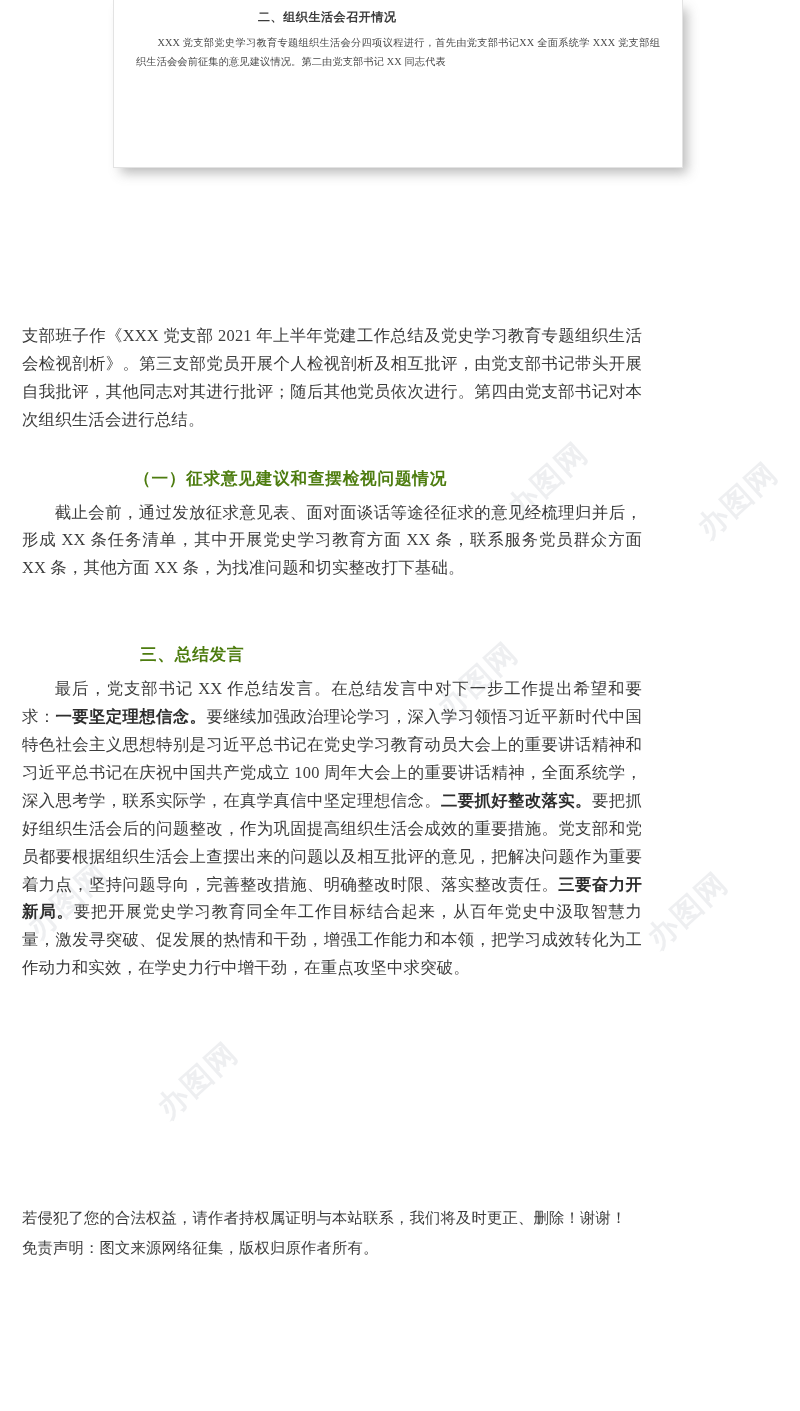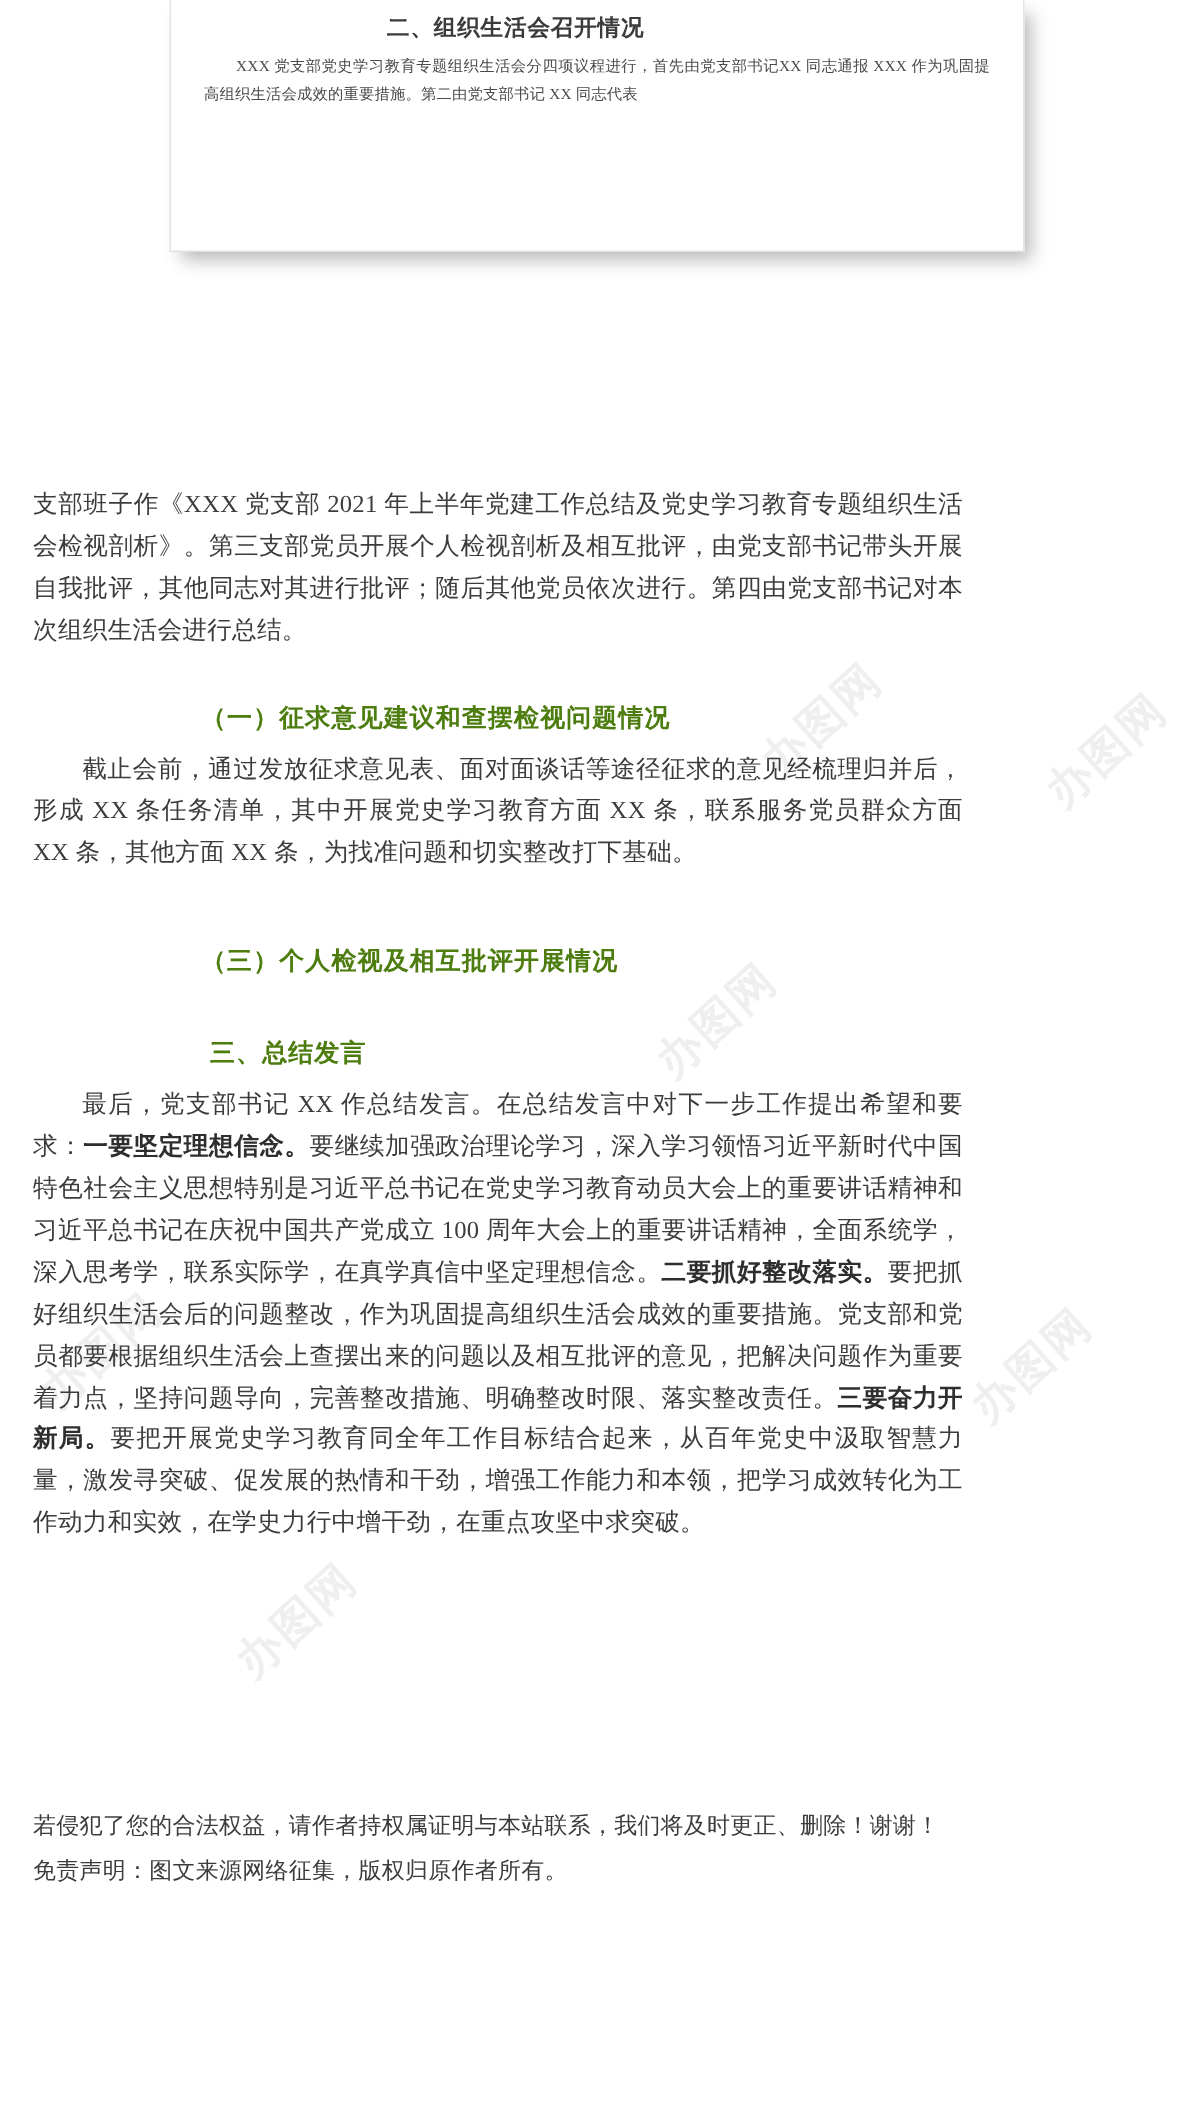--- a/index.html
+++ b/index.html
@@ -31,21 +31,21 @@
     border: 1px solid #e3e3e3;
     border-top: none;
     box-shadow: 6px 7px 11px -2px rgba(90,90,90,0.42);
     box-sizing: border-box;
     overflow: hidden;
   }
   .preview-inner {
     padding: 6px 22px 0 22px;
   }
   .preview-heading {
-    font-size: 15px;
+    font-size: 12px;
     font-weight: bold;
     color: #3b3b3b;
     letter-spacing: 0.6px;
     margin: 3px 0 8px 122px;
     white-space: nowrap;
   }
   .preview-para {
     font-size: 10.2px;
     line-height: 1.85;
     color: #4a4a4a;
@@ -135,21 +135,21 @@
   .wm-e { left: 640px; top: 890px; }
   .wm-f { left: 150px; top: 1060px; }
 </style>
 </head>
 <body>
 
 <div class="preview-card-wrap">
   <div class="preview-card">
     <div class="preview-inner">
       <div class="preview-heading">二、组织生活会召开情况</div>
-      <p class="preview-para">XXX 党支部党史学习教育专题组织生活会分四项议程进行，首先由党支部书记XX 同志通报 XXX 作为巩固提高组织生活会成效的重要措施。第二由党支部书记 XX 同志代表</p>
+      <p class="preview-para">XXX 党支部党史学习教育专题组织生活会分四项议程进行，首先由党支部书记XX 全面系统学 XXX 党支部组织生活会会前征集的意见建议情况。第二由党支部书记 XX 同志代表</p>
     </div>
   </div>
 </div>
 
 <div class="wm wm-a">办图网</div>
 <div class="wm wm-b">办图网</div>
 <div class="wm wm-c">办图网</div>
 <div class="wm wm-d">办图网</div>
 <div class="wm wm-e">办图网</div>
 <div class="wm wm-f">办图网</div>
@@ -161,21 +161,20 @@
   <div class="spacer-md"></div>
 
   <div class="heading">（一）征求意见建议和查摆检视问题情况</div>
   <p class="para">截止会前，通过发放征求意见表、面对面谈话等途径征求的意见经梳理归并后，形成 XX 条任务清单，其中开展党史学习教育方面 XX 条，联系服务党员群众方面 XX 条，其他方面 XX 条，为找准问题和切实整改打下基础。</p>
 
   <div class="spacer-md"></div>
 
 
   <div class="spacer-md"></div>
 
-  <div class="heading">（三）个人检视及相互批评开展情况</div>
 
   <div class="spacer-md"></div>
 
   <div class="heading sec">三、总结发言</div>
 
   <p class="para"><span>最后，党支部书记 XX 作总结发言。在总结发言中对下一步工作提出希望和要求：</span><span class="bold">一要坚定理想信念。</span><span>要继续加强政治理论学习，深入学习领悟习近平新时代中国特色社会主义思想特别是习近平总书记在党史学习教育动员大会上的重要讲话精神和习近平总书记在庆祝中国共产党成立 100 周年大会上的重要讲话精神，全面系统学，深入思考学，联系实际学，在真学真信中坚定理想信念。</span><span class="bold">二要抓好整改落实。</span><span>要把抓好组织生活会后的问题整改，作为巩固提高组织生活会成效的重要措施。党支部和党员都要根据组织生活会上查摆出来的问题以及相互批评的意见，把解决问题作为重要着力点，坚持问题导向，完善整改措施、明确整改时限、落实整改责任。</span><span class="bold">三要奋力开新局。</span><span>要把开展党史学习教育同全年工作目标结合起来，从百年党史中汲取智慧力量，激发寻突破、促发展的热情和干劲，增强工作能力和本领，把学习成效转化为工作动力和实效，在学史力行中增干劲，在重点攻坚中求突破。</span></p>
 
 </div>
 
 <div class="disclaimer">

